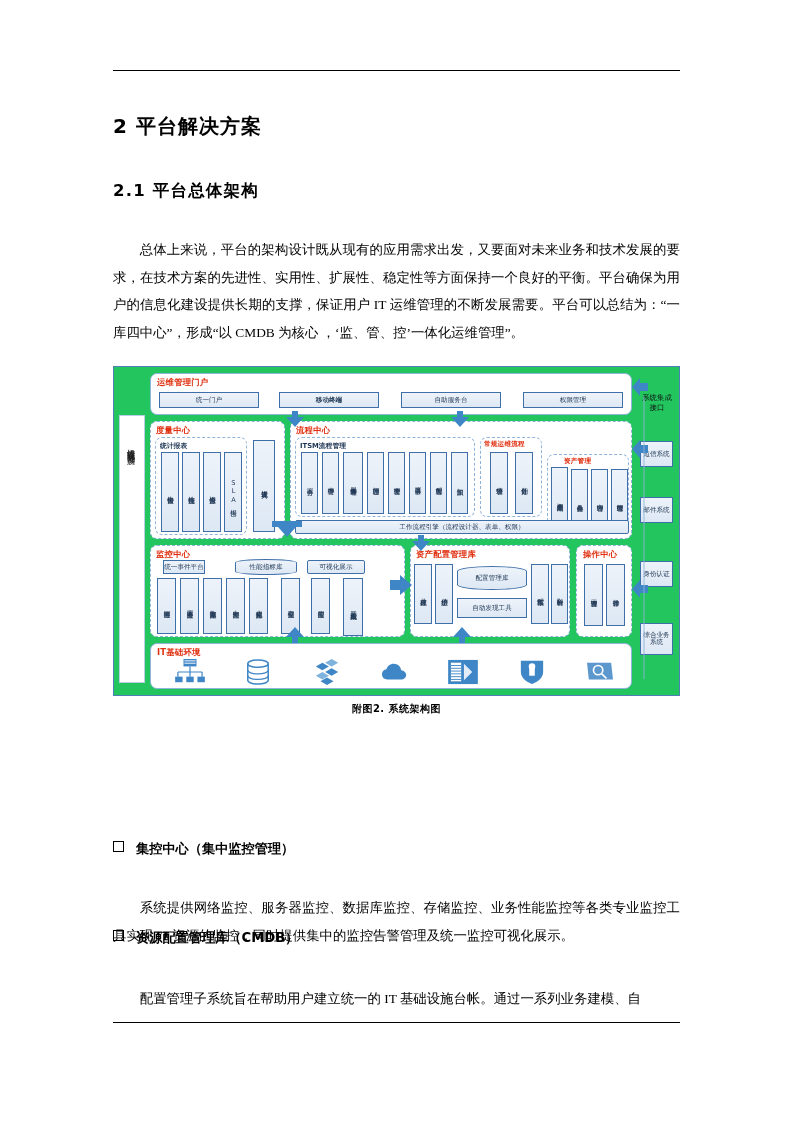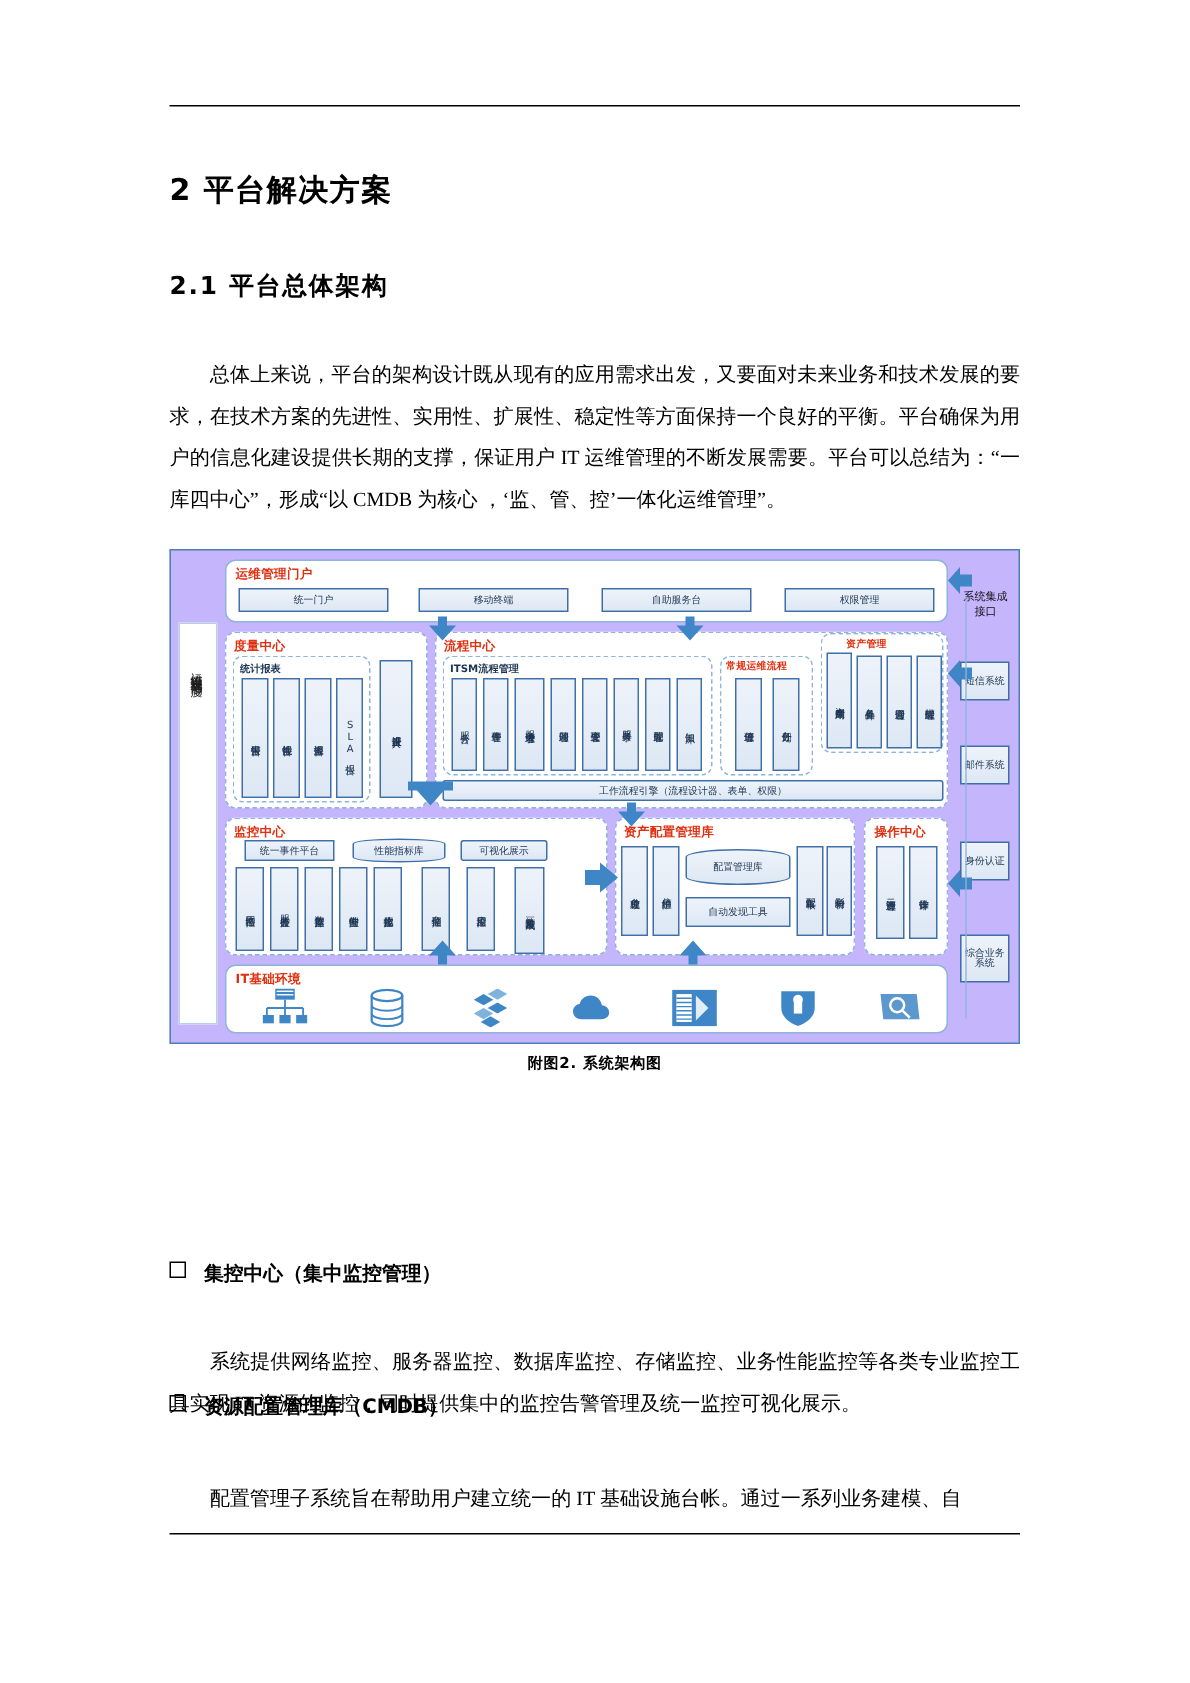--- a/index.html
+++ b/index.html
@@ -37,21 +37,21 @@
     font-family:"DejaVu Sans","Liberation Sans",sans-serif;
     font-size:13.2px;font-weight:bold;
   }
   .bullet .bx{display:inline-block;width:9px;height:9px;border:1.4px solid #000;margin-right:12px;vertical-align:1px;}
   .b1{top:840px;}
   .b2{top:929px;}
 
   
   .figwrap{position:absolute;left:113px;top:366px;width:567px;height:352px;}
   .diagram{position:absolute;left:0;top:0;width:567px;height:330px;
-           border:1.3px solid #4f7fb5;background:#c4b5fd;box-sizing:border-box;}
+           border:1.3px solid #4f7fb5;background:#22c55e;box-sizing:border-box;}
   .redlbl{color:#e03010;font-family:"DejaVu Sans","Liberation Sans",sans-serif;
           font-weight:bold;font-size:8.4px;letter-spacing:0.2px;line-height:1;}
   .panel{position:absolute;border:1px dashed #8fb3d9;border-radius:7px;box-sizing:border-box;background:#fff;}
   .panel.solid{border-style:solid;border-color:#8fb3d9;}
   .box{position:absolute;box-sizing:border-box;border:1px solid #3f6fa8;
        background:linear-gradient(#eef3fa,#dde8f4);
        font-family:"DejaVu Sans","Liberation Sans",sans-serif;
        font-size:6.6px;color:#1c3452;display:flex;align-items:center;
        justify-content:center;text-align:center;line-height:1.05;}
   .vbox{writing-mode:vertical-rl;text-orientation:upright;letter-spacing:0.3px;}
@@ -89,21 +89,21 @@
   <div class="figwrap">
     <div class="diagram">
 
       <div class="leftbar">
         <div class="sidelbl" style="left:4px;top:26px;">运维管理规范与制度</div>
       </div>
 
       <div class="panel solid" style="left:36px;top:6px;width:482px;height:42px;">
         <div class="redlbl" style="position:absolute;left:6px;top:4px;">运维管理门户</div>
         <div class="box" style="left:8px;top:18px;width:100px;height:16px;">统一门户</div>
-        <div class="box" style="left:128px;top:18px;width:100px;height:16px;">移动终端</div>
+        <div class="box" style="left:128px;top:18px;width:100px;height:16px;font-weight:bold;">移动终端</div>
         <div class="box" style="left:250px;top:18px;width:100px;height:16px;">自助服务台</div>
         <div class="box" style="left:372px;top:18px;width:100px;height:16px;">权限管理</div>
       </div>
 
       <div class="panel" style="left:36px;top:54px;width:135px;height:118px;">
         <div class="redlbl" style="position:absolute;left:5px;top:4px;">度量中心</div>
         <div class="panel" style="left:4px;top:15px;width:92px;height:98px;">
           <div style="position:absolute;left:4px;top:3px;font-family:'DejaVu Sans','Liberation Sans',sans-serif;font-size:6.8px;font-weight:bold;color:#1c3452;">统计报表</div>
           <div class="box vbox" style="left:5px;top:14px;width:18px;height:80px;">告警报告</div>
           <div class="box vbox" style="left:26px;top:14px;width:18px;height:80px;">性能报告</div>
@@ -127,34 +127,34 @@
           <div class="box vbox" style="left:134px;top:14px;width:17px;height:62px;">配置管理</div>
           <div class="box vbox" style="left:155px;top:14px;width:17px;height:62px;">知识库</div>
         </div>
 
         <div class="panel" style="left:189px;top:15px;width:62px;height:80px;">
           <div class="redlbl" style="position:absolute;left:3px;top:3px;font-size:6.6px;">常规运维流程</div>
           <div class="box vbox" style="left:9px;top:14px;width:18px;height:62px;">值班管理</div>
           <div class="box vbox" style="left:34px;top:14px;width:18px;height:62px;">任务计划</div>
         </div>
 
-        <div class="panel" style="left:256px;top:0;width:82px;height:80px;text-decoration:underline;">
+        <div class="panel" style="left:256px;top:32px;width:82px;height:80px;text-decoration:underline;">
           <div class="redlbl" style="position:absolute;left:16px;top:3px;font-size:6.6px;width:30px;">资产管理</div>
           <div class="box vbox" style="left:3px;top:12px;width:17px;height:64px;">资产生命周期</div>
           <div class="box vbox" style="left:23px;top:14px;width:17px;height:62px;">备品备件</div>
           <div class="box vbox" style="left:43px;top:14px;width:17px;height:62px;">合同管理</div>
           <div class="box vbox" style="left:63px;top:14px;width:17px;height:62px;">提醒管理</div>
         </div>
 
         <div class="box" style="left:4px;top:98px;width:334px;height:14px;border-radius:2px;">工作流程引擎（流程设计器、表单、权限）</div>
       </div>
 
       <div class="panel" style="left:36px;top:178px;width:255px;height:92px;">
         <div class="redlbl" style="position:absolute;left:5px;top:4px;">监控中心</div>
-        <div class="box" style="left:12px;top:14px;width:60px;height:14px;text-align:right;">统一事件平台</div>
+        <div class="box" style="left:12px;top:14px;width:42px;height:14px;text-align:right;">统一事件平台</div>
         <div class="cyl" style="left:84px;top:13px;width:62px;height:16px;">性能指标库</div>
         <div class="cyl" style="left:156px;top:14px;width:58px;height:14px;border-radius:2px;">可视化展示</div>
 
         <div class="box vbox" style="left:6px;top:32px;width:19px;height:56px;">网络监控</div>
         <div class="box vbox" style="left:29px;top:32px;width:19px;height:56px;">服务器监控</div>
         <div class="box vbox" style="left:52px;top:32px;width:19px;height:56px;">数据库监控</div>
         <div class="box vbox" style="left:75px;top:32px;width:19px;height:56px;">中间件监控</div>
         <div class="box vbox" style="left:98px;top:32px;width:19px;height:56px;">虚拟化监控</div>
         <div class="box vbox" style="left:130px;top:32px;width:19px;height:56px;">存储监控</div>
         <div class="box vbox" style="left:160px;top:32px;width:19px;height:56px;">应用监控</div>

